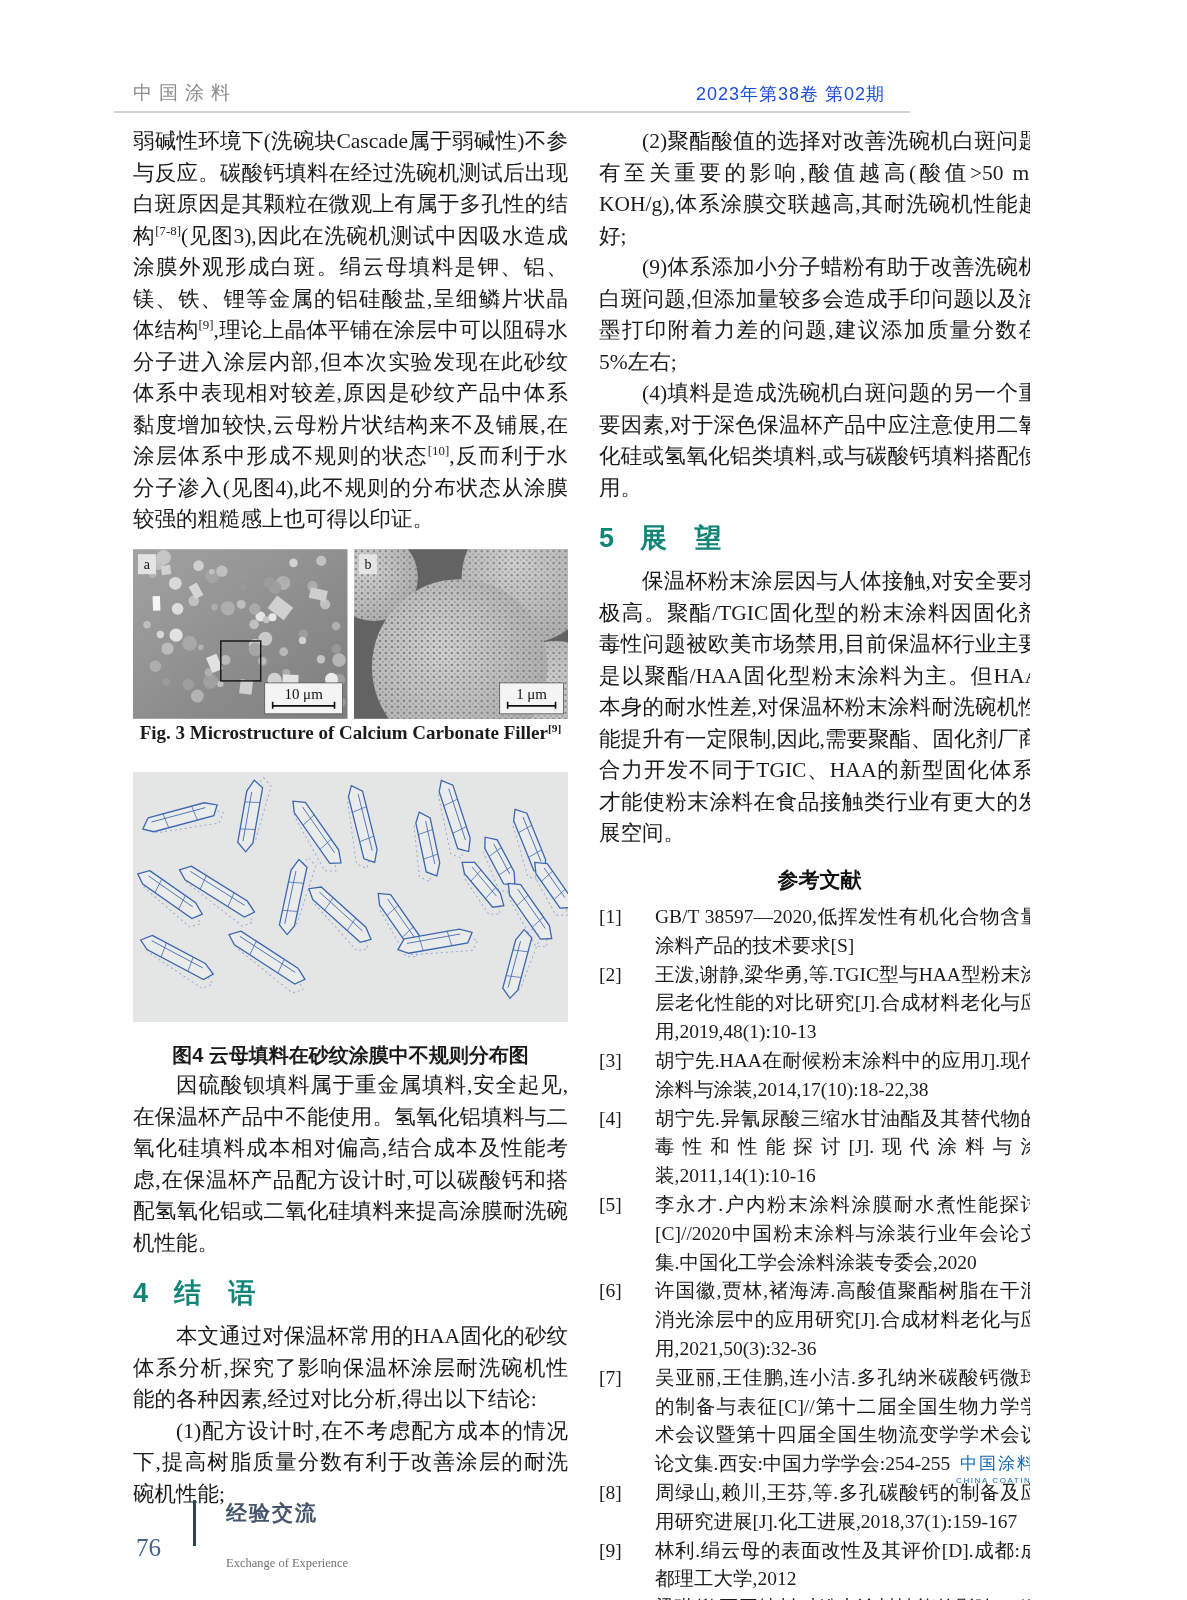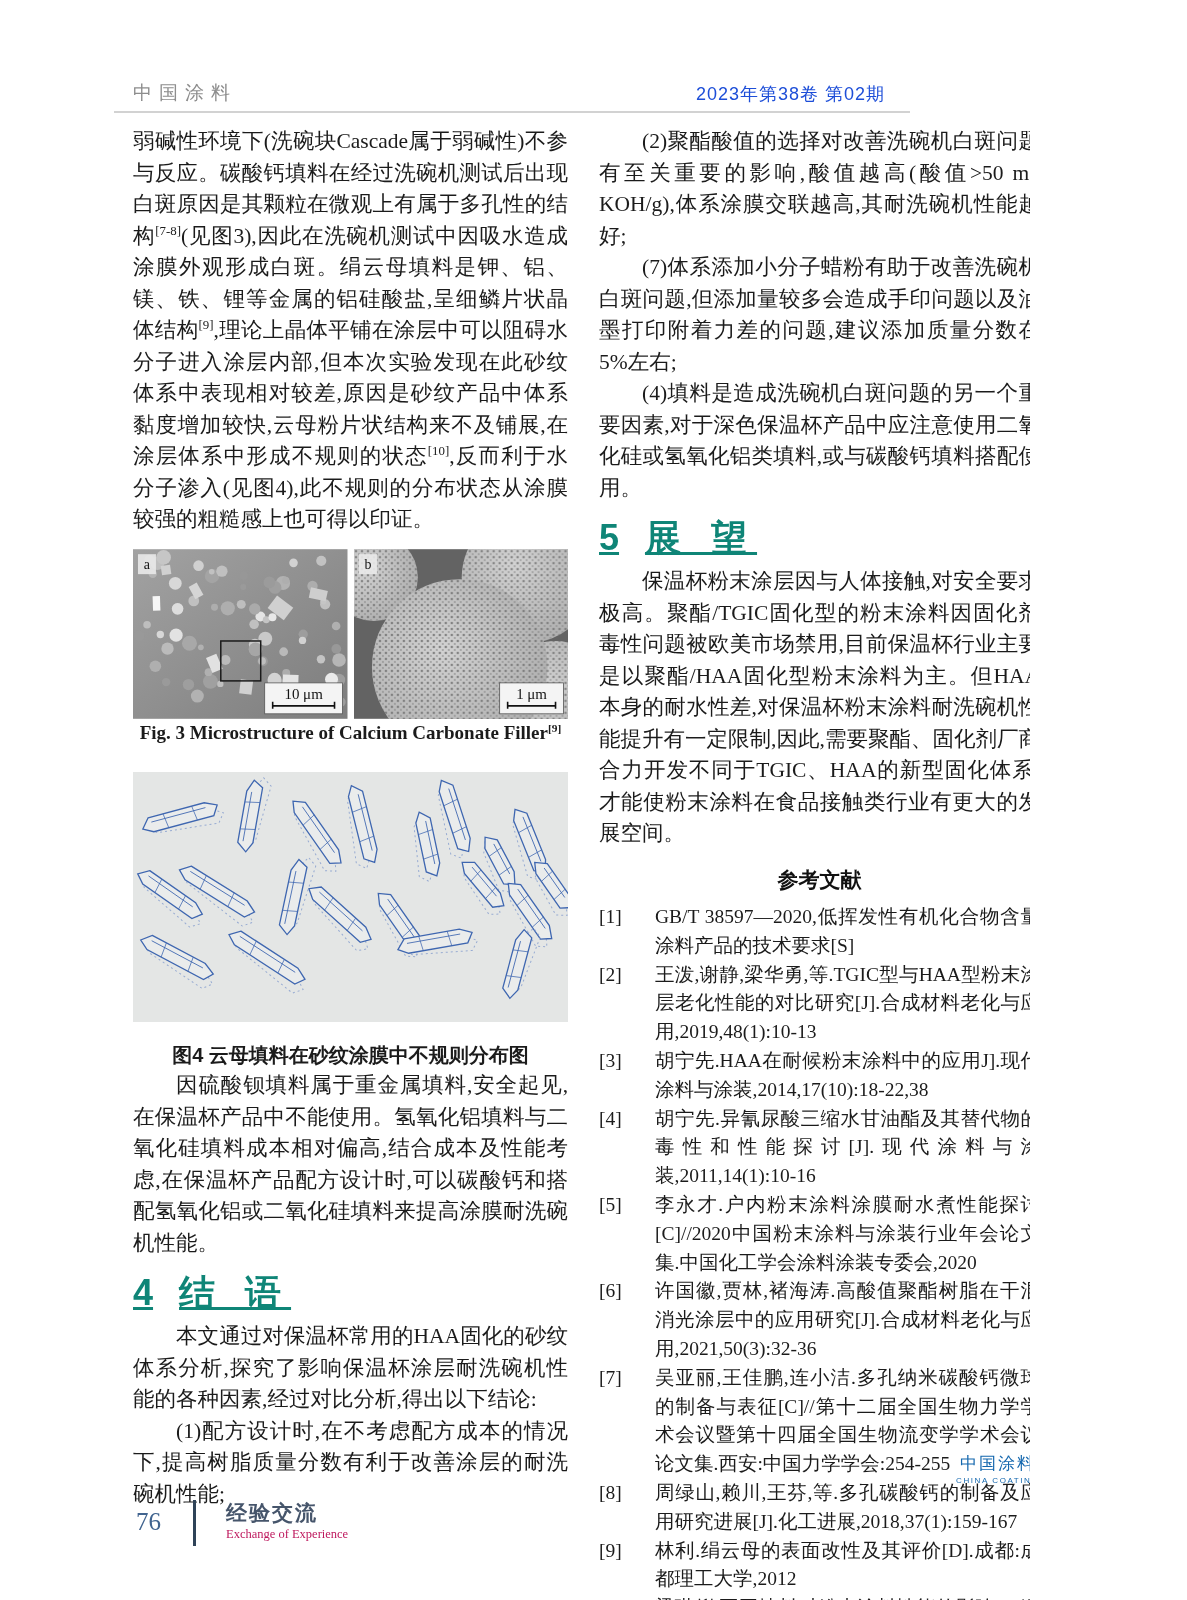--- a/index.html
+++ b/index.html
@@ -20,41 +20,41 @@
   .indent { text-indent:2em; }
   sup { font-size:60%; line-height:0; }
 
   .fig3-panels { display:flex; gap:6px; margin-top:13px; }
   .fig-caption-zh { margin-top:10px; text-align:center; font-family:"Liberation Sans",sans-serif;
                     font-weight:bold; font-size:20px; line-height:29px; text-indent:0; }
   .fig-caption-en { text-align:center; font-weight:bold; font-size:19px; line-height:27px; text-indent:0; }
   .fig4-wrap { margin-top:26px; }
 
   .sec-heading { margin-top:14px; margin-bottom:8px; color:#0F8577;
-                 font-family:"Liberation Sans",sans-serif; font-weight:bold; font-size:36px; line-height:40px;text-decoration:underline; }
+                 font-family:"Liberation Sans",sans-serif; font-weight:bold; font-size:27px; line-height:40px; }
   .sec-heading .sec-num { margin-right:26px; }
   .sec-heading .sec-title { letter-spacing:10px; }
 
   .refs-title { margin-top:14px; margin-bottom:8px; text-align:center; font-weight:bold;
                 font-size:21px; color:#111; font-family:"Liberation Sans",sans-serif; }
   .ref-item { position:relative; padding-left:56px; font-size:19.5px; line-height:28.8px; text-align:justify; }
   .ref-num  { position:absolute; left:0; }
 
   .logo { position:absolute; left:956px; top:1428px; width:88px; text-align:center;
           color:#1467AE; font-family:"Liberation Sans",sans-serif; }
   .logo-zh { font-weight:normal; font-size:17px; letter-spacing:2px; white-space:nowrap;margin-top:24px; }
   .logo-mark { font-size:10px; vertical-align:top; }
   .logo-en { font-size:8px; letter-spacing:1.6px; margin-top:1px; white-space:nowrap; }
 
   .footer { position:absolute; left:136px; top:1500px; display:flex;gap:20px; }
   .footer-page { font-size:25px; color:#41648F; align-self:flex-end; padding-bottom:10px; }
   .footer-bar  { width:3px; height:46px; background:#2F4358; margin-left:12px; margin-right:10px; }
   .footer-sec-zh { font-size:21px; font-weight:bold; color:#46556B; letter-spacing:2px;
                    line-height:26px; font-family:"Liberation Sans",sans-serif; }
-  .footer-sec-en { font-size:12.5px; color:#be185d; line-height:17px; }
+  .footer-sec-en { font-size:12.5px; color:#737373; line-height:17px;margin-top:29px; }
 </style>
 </head>
 <body>
 
 <div class="page">
 
   <div class="header-journal">中国涂料</div>
   <div class="header-issue">2023年第38卷  第02期</div>
   <div class="header-rule"></div>
 
@@ -332,21 +332,21 @@
     <h2 class="sec-heading">
       <span class="sec-num">4</span><span class="sec-title">结 语</span>
     </h2>
 
     <p class="para indent">本文通过对保温杯常用的HAA固化的砂纹体系分析,探究了影响保温杯涂层耐洗碗机性能的各种因素,经过对比分析,得出以下结论:</p>
     <p class="para indent">(1)配方设计时,在不考虑配方成本的情况下,提高树脂质量分数有利于改善涂层的耐洗碗机性能;</p>
   </div>
 
   <div class="col col-right">
     <p class="para indent">(2)聚酯酸值的选择对改善洗碗机白斑问题有至关重要的影响,酸值越高(酸值&gt;50 mg KOH/g),体系涂膜交联越高,其耐洗碗机性能越好;</p>
-    <p class="para indent">(7)体系添加小分子蜡粉有助于改善洗碗机白斑问题,但添加量较多会造成手印问题以及油墨打印附着力差的问题,建议添加质量分数在5%左右;</p>
+    <p class="para indent">(9)体系添加小分子蜡粉有助于改善洗碗机白斑问题,但添加量较多会造成手印问题以及油墨打印附着力差的问题,建议添加质量分数在5%左右;</p>
     <p class="para indent">(4)填料是造成洗碗机白斑问题的另一个重要因素,对于深色保温杯产品中应注意使用二氧化硅或氢氧化铝类填料,或与碳酸钙填料搭配使用。</p>
 
     <h2 class="sec-heading">
       <span class="sec-num">5</span><span class="sec-title">展 望</span>
     </h2>
 
     <p class="para indent">保温杯粉末涂层因与人体接触,对安全要求极高。聚酯/TGIC固化型的粉末涂料因固化剂毒性问题被欧美市场禁用,目前保温杯行业主要是以聚酯/HAA固化型粉末涂料为主。但HAA本身的耐水性差,对保温杯粉末涂料耐洗碗机性能提升有一定限制,因此,需要聚酯、固化剂厂商合力开发不同于TGIC、HAA的新型固化体系,才能使粉末涂料在食品接触类行业有更大的发展空间。</p>
 
     <div class="refs-title">参考文献</div>
     <div id="refs">

